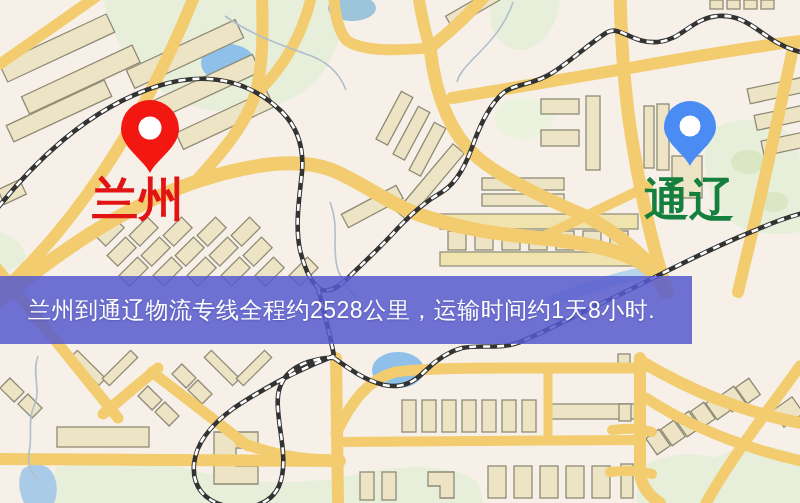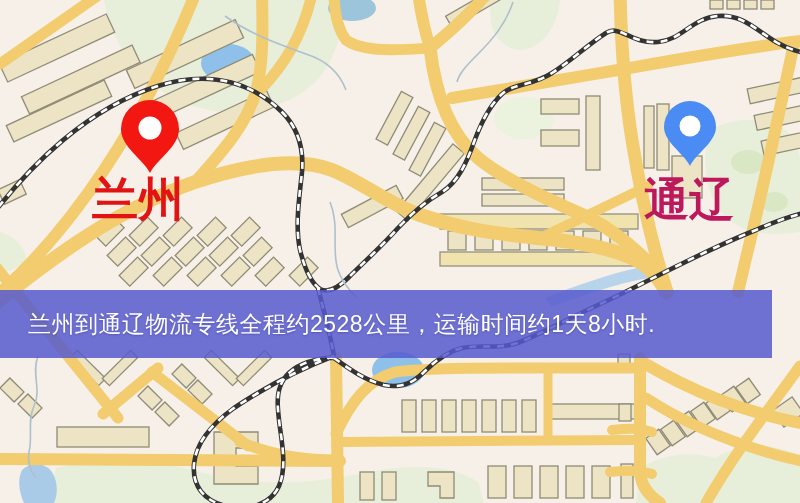--- a/index.html
+++ b/index.html
@@ -10,23 +10,23 @@
   }
   .stage svg{position:absolute;left:0;top:0;display:block;}
   .bld{fill:#ece4c4;stroke:#8f8b76;stroke-width:1.3;}
   .bld2{fill:#f0e3ae;stroke:#95917e;stroke-width:1.3;}
   .road{fill:none;stroke:#f2cc6e;stroke-linecap:round;stroke-linejoin:round;}
   .rail-base{fill:none;stroke:#333333;stroke-width:4.6;stroke-linecap:butt;}
   .rail-dash{fill:none;stroke:#ffffff;stroke-width:2.6;stroke-dasharray:7 7;}
   .stream{fill:none;stroke:#aebfcd;stroke-width:1.6;}
   .city-label{position:absolute;line-height:1;white-space:nowrap;font-weight:700;}
   .origin-label{left:92px;top:176px;font-size:46px;color:#e11313;}
-  .dest-label{left:644px;top:177px;font-size:45px;color:#be185d;}
+  .dest-label{left:644px;top:177px;font-size:45px;color:#15803d;}
   .banner{
-    position:absolute;left:0;top:290px;width:772px;height:68px;
+    position:absolute;left:0;top:276px;width:692px;height:68px;
     background:rgba(86,90,206,0.85);
     display:flex;align-items:center;
   }
   .banner-text{
     color:#ffffff;font-size:23px;padding-left:28px;letter-spacing:0.5px;
     white-space:nowrap;text-shadow:0 1px 2px rgba(40,40,120,0.35);
   }
 </style>
 </head>
 <body>

